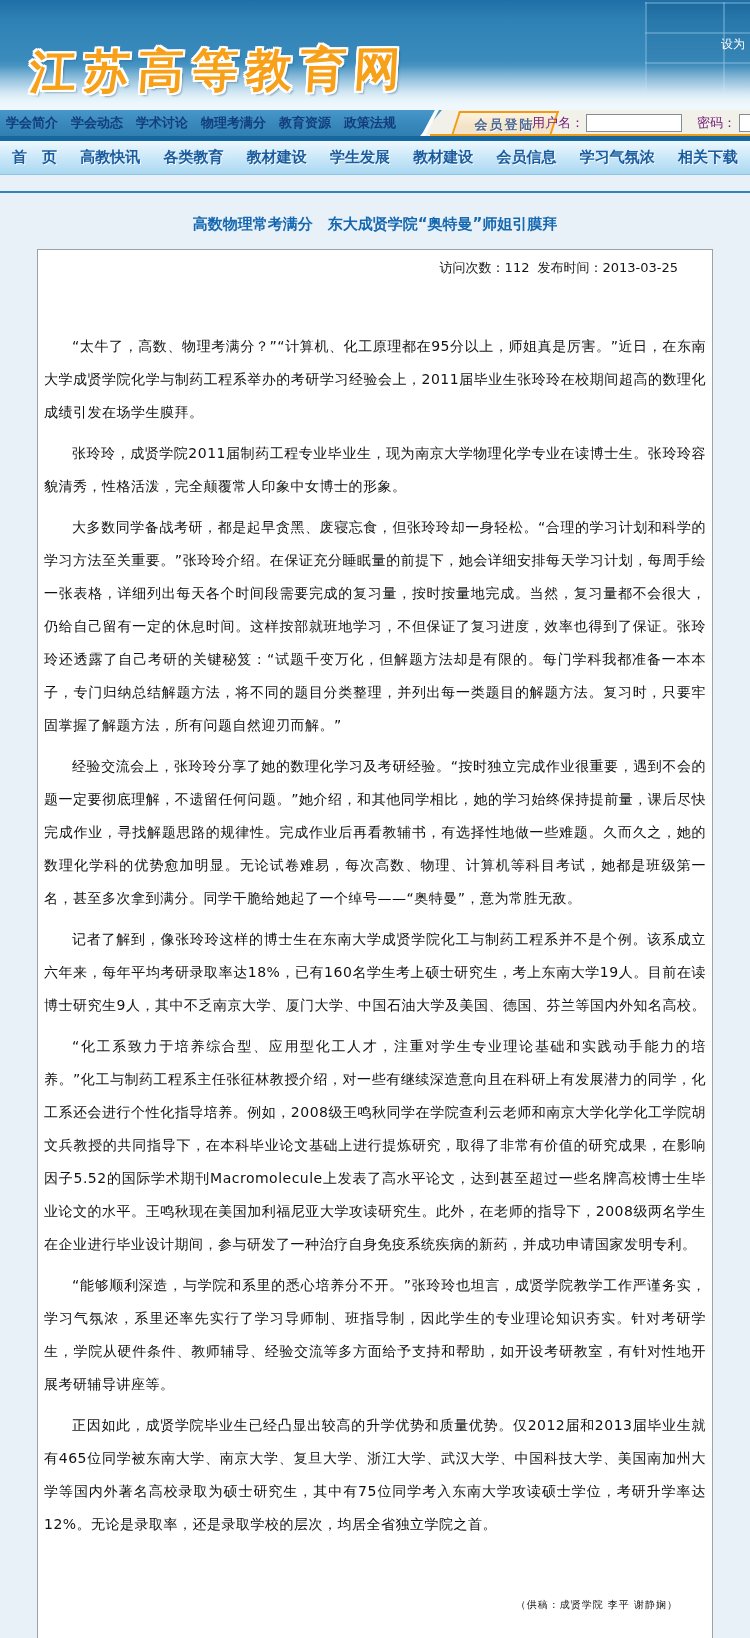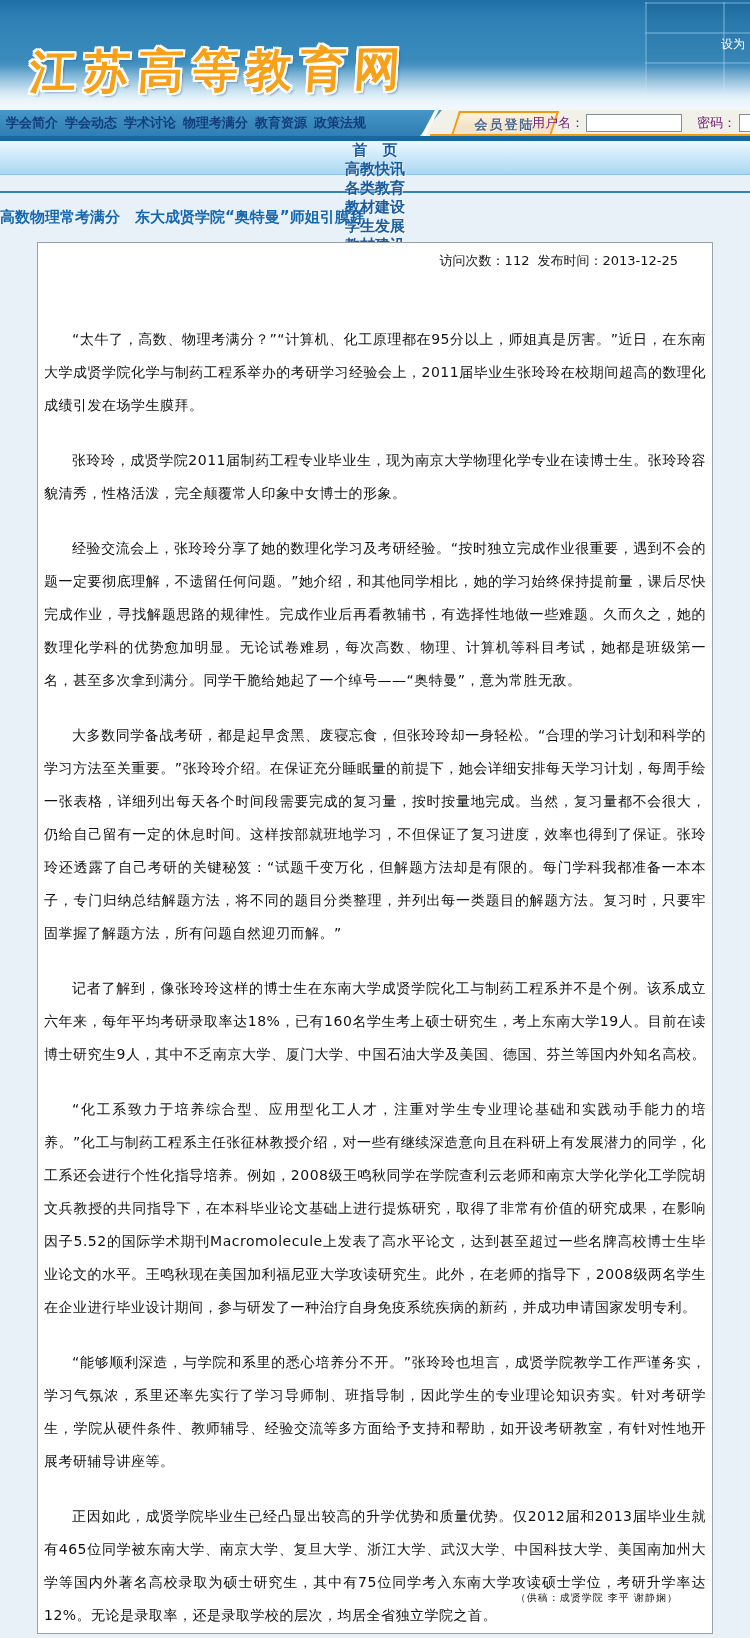--- a/index.html
+++ b/index.html
@@ -19,55 +19,55 @@
   .logo { position: absolute; left: 30px; top: 40px; font-size: 46px; font-weight: bold;
     color: #f7a019; letter-spacing: 8px; transform: skewX(-4deg) rotate(-0.5deg); white-space: nowrap;
     text-shadow: -2px 0 #fff, 2px 0 #fff, 0 -2px #fff, 0 2px #fff, -2px -2px #fff, 2px 2px #fff, -2px 2px #fff, 2px -2px #fff, 3px 3px 2px rgba(40,80,110,.45); }
   .set-home { position: absolute; right: 5px; top: 20px; color: #ffffff; font-size: 12px; cursor: pointer; margin-top: 16px; }
 
   
   .login-bar { position: relative; height: 26px; background: #f1f0e9; }
   .lb-left { position: absolute; left: 0; top: 0; bottom: 0; width: 442px;
     background: linear-gradient(180deg, #4897ca 0%, #3787bb 60%, #2f7fb3 100%);
     clip-path: polygon(0 0, 442px 0, 420px 26px, 0 26px);
-    display: flex; align-items: center; gap: 7px; padding-left: 6px; }
+    display: flex; align-items: center; gap: 13px; padding-left: 6px; }
   .lb-left a { color: #123e7c; font-size: 13px; font-weight: bold; text-decoration: none; white-space: nowrap; cursor: pointer; }
   .lb-diag { position: absolute; left: 428px; top: 0; width: 4px; height: 26px; background: #ffffff; transform: skewX(-28deg); }
   .member-tab { position: absolute; left: 455px; top: 1px; width: 100px; height: 25px;
     transform: skewX(-18deg); background: linear-gradient(180deg, #fdf3e0 0%, #f3e3c4 60%, #efe5d2 100%);
     border: 2px solid #f29b12; border-bottom: none; display: flex; align-items: center; justify-content: center; cursor: pointer; }
   .member-tab span { transform: skewX(18deg); color: #4f6890; font-size: 13px; font-weight: bold; letter-spacing: 2px;
     text-shadow: 1px 1px 0 rgba(255,255,255,.9); }
   .lb-label { position: absolute; top: 0; height: 26px; line-height: 26px; color: #701a75; font-size: 13px; white-space: nowrap; }
   .lb-user-label { left: 532px; }
   .lb-pass-label { left: 697px; }
   .lb-input { position: absolute; top: 4px; height: 18px; border: 1px solid #848c94; background: #fff; font-size: 12px; padding: 0 2px; }
   .lb-user-input { left: 586px; width: 96px; }
   .lb-pass-input { left: 739px; width: 60px; }
   .login-underline { position: absolute; left: 430px; right: 0; bottom: 0; height: 2px; background: #f29b12; }
   .strip-dark { height: 5px; background: #17689f; }
 
   
   .main-nav { height: 34px; background: linear-gradient(180deg, #eef8fe 0%, #d2ebfa 40%, #a9d8f1 100%);
     display: flex; align-items: center; justify-content: space-between; padding: 0 12px;
-    border-bottom: 1px solid #8fc3e4; flex-direction: column; }
+    border-bottom: 1px solid #8fc3e4; }
   .main-nav a { color: #1a5c9e; font-size: 15px; font-weight: bold; text-decoration: none; white-space: nowrap; cursor: pointer;
     text-shadow: 1px 1px 0 rgba(255,255,255,.8); }
 
   .rule { margin-top: 16px; height: 2px; background: #3181bb; }
 
   
-  .article-title { margin-top: 13px; color: #1568b0; font-size: 15px; font-weight: bold; line-height: 22px; }
+  .article-title { margin-top: 20px; text-align: center; color: #1568b0; font-size: 15px; font-weight: bold; line-height: 22px; }
   .content-box { position: relative; width: 676px; height: 1392px; margin: 14px auto 0;
     background: #ffffff; border: 1px solid #9ba1a7; padding: 8px 4px 0; overflow: hidden; }
   .meta { text-align: right; padding-right: 30px; font-size: 13px; color: #151515; line-height: 20px; }
   .meta .gap { display: inline-block; width: 8px; }
   .body-text { margin-top: 52px; }
   .body-text p { font-size: 14px; line-height: 33px; color: #121212; text-align: justify;
-    text-indent: 2em; letter-spacing: .5px; padding: 0 2px; margin-top: 22px; }
+    text-indent: 2em; letter-spacing: .5px; padding: 0 2px; margin-top: 8px; }
   .body-text p:first-child { margin-top: 0; }
   .byline { position: absolute; right: 34px; bottom: 28px; font-size: 10px; color: #121212; letter-spacing: 1px; }
 </style>
 </head>
 <body>
 
 <div class="page">
 
   <div class="header">
     <div class="hdr-grid"></div>
@@ -108,27 +108,27 @@
     <a>学习气氛浓</a>
     <a>相关下载</a>
   </div>
 
   <div class="rule"></div>
 
   <div class="article-title">高数物理常考满分　东大成贤学院“奥特曼”师姐引膜拜</div>
 
   <div class="content-box">
     <div class="meta">
-      <span>访问次数：</span><span>112</span><span class="gap"></span><span>发布时间：</span><span>2013-12-25</span>
+      <span>访问次数：</span><span>112</span><span class="gap"></span><span>发布时间：</span><span>2013-03-25</span>
     </div>
     <div class="body-text">
       <p>“太牛了，高数、物理考满分？”“计算机、化工原理都在95分以上，师姐真是厉害。”近日，在东南大学成贤学院化学与制药工程系举办的考研学习经验会上，2011届毕业生张玲玲在校期间超高的数理化成绩引发在场学生膜拜。</p>
       <p>张玲玲，成贤学院2011届制药工程专业毕业生，现为南京大学物理化学专业在读博士生。张玲玲容貌清秀，性格活泼，完全颠覆常人印象中女博士的形象。</p>
+      <p>大多数同学备战考研，都是起早贪黑、废寝忘食，但张玲玲却一身轻松。“合理的学习计划和科学的学习方法至关重要。”张玲玲介绍。在保证充分睡眠量的前提下，她会详细安排每天学习计划，每周手绘一张表格，详细列出每天各个时间段需要完成的复习量，按时按量地完成。当然，复习量都不会很大，仍给自己留有一定的休息时间。这样按部就班地学习，不但保证了复习进度，效率也得到了保证。张玲玲还透露了自己考研的关键秘笈：“试题千变万化，但解题方法却是有限的。每门学科我都准备一本本子，专门归纳总结解题方法，将不同的题目分类整理，并列出每一类题目的解题方法。复习时，只要牢固掌握了解题方法，所有问题自然迎刃而解。”</p>
       <p>经验交流会上，张玲玲分享了她的数理化学习及考研经验。“按时独立完成作业很重要，遇到不会的题一定要彻底理解，不遗留任何问题。”她介绍，和其他同学相比，她的学习始终保持提前量，课后尽快完成作业，寻找解题思路的规律性。完成作业后再看教辅书，有选择性地做一些难题。久而久之，她的数理化学科的优势愈加明显。无论试卷难易，每次高数、物理、计算机等科目考试，她都是班级第一名，甚至多次拿到满分。同学干脆给她起了一个绰号——“奥特曼”，意为常胜无敌。</p>
-      <p>大多数同学备战考研，都是起早贪黑、废寝忘食，但张玲玲却一身轻松。“合理的学习计划和科学的学习方法至关重要。”张玲玲介绍。在保证充分睡眠量的前提下，她会详细安排每天学习计划，每周手绘一张表格，详细列出每天各个时间段需要完成的复习量，按时按量地完成。当然，复习量都不会很大，仍给自己留有一定的休息时间。这样按部就班地学习，不但保证了复习进度，效率也得到了保证。张玲玲还透露了自己考研的关键秘笈：“试题千变万化，但解题方法却是有限的。每门学科我都准备一本本子，专门归纳总结解题方法，将不同的题目分类整理，并列出每一类题目的解题方法。复习时，只要牢固掌握了解题方法，所有问题自然迎刃而解。”</p>
       <p>记者了解到，像张玲玲这样的博士生在东南大学成贤学院化工与制药工程系并不是个例。该系成立六年来，每年平均考研录取率达18%，已有160名学生考上硕士研究生，考上东南大学19人。目前在读博士研究生9人，其中不乏南京大学、厦门大学、中国石油大学及美国、德国、芬兰等国内外知名高校。</p>
       <p>“化工系致力于培养综合型、应用型化工人才，注重对学生专业理论基础和实践动手能力的培养。”化工与制药工程系主任张征林教授介绍，对一些有继续深造意向且在科研上有发展潜力的同学，化工系还会进行个性化指导培养。例如，2008级王鸣秋同学在学院查利云老师和南京大学化学化工学院胡文兵教授的共同指导下，在本科毕业论文基础上进行提炼研究，取得了非常有价值的研究成果，在影响因子5.52的国际学术期刊Macromolecule上发表了高水平论文，达到甚至超过一些名牌高校博士生毕业论文的水平。王鸣秋现在美国加利福尼亚大学攻读研究生。此外，在老师的指导下，2008级两名学生在企业进行毕业设计期间，参与研发了一种治疗自身免疫系统疾病的新药，并成功申请国家发明专利。</p>
       <p>“能够顺利深造，与学院和系里的悉心培养分不开。”张玲玲也坦言，成贤学院教学工作严谨务实，学习气氛浓，系里还率先实行了学习导师制、班指导制，因此学生的专业理论知识夯实。针对考研学生，学院从硬件条件、教师辅导、经验交流等多方面给予支持和帮助，如开设考研教室，有针对性地开展考研辅导讲座等。</p>
       <p>正因如此，成贤学院毕业生已经凸显出较高的升学优势和质量优势。仅2012届和2013届毕业生就有465位同学被东南大学、南京大学、复旦大学、浙江大学、武汉大学、中国科技大学、美国南加州大学等国内外著名高校录取为硕士研究生，其中有75位同学考入东南大学攻读硕士学位，考研升学率达12%。无论是录取率，还是录取学校的层次，均居全省独立学院之首。</p>
     </div>
     <div class="byline">（供稿：成贤学院 李平 谢静娴）</div>
   </div>
 
 </div>
 

